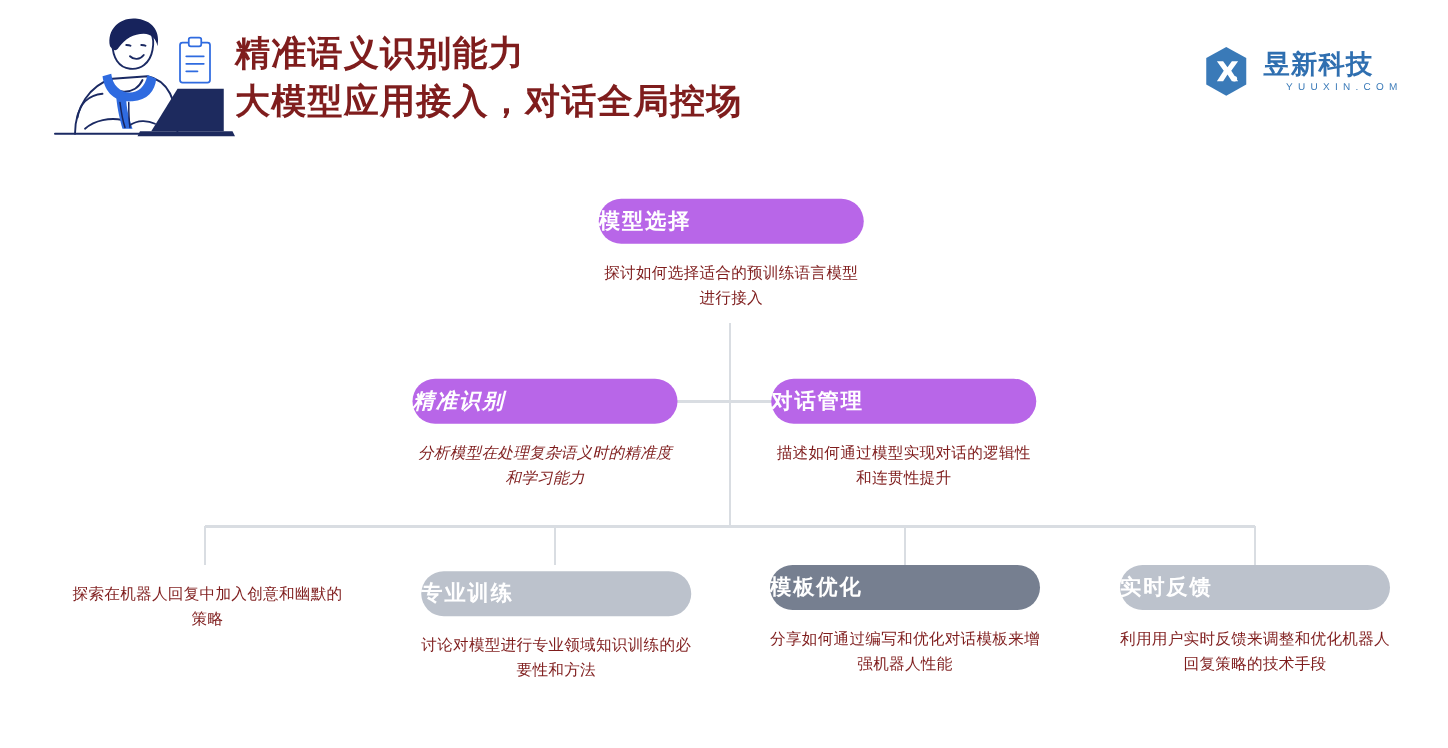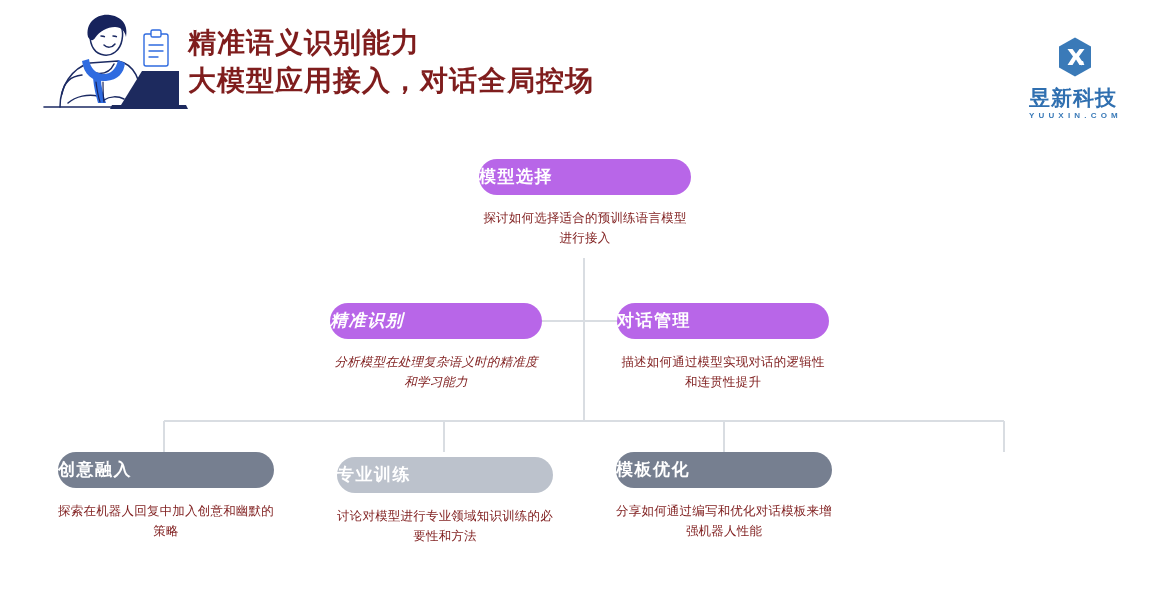--- a/index.html
+++ b/index.html
@@ -47,21 +47,20 @@
   }
 
   
   .brand {
     position: absolute;
     right: 36px;
     top: 36px;
     display: flex;
     align-items: center;
     gap: 9px;
-    flex-direction: column;
   }
   .brand-mark {
     width: 42px;
     height: 42px;
     flex: 0 0 auto;
   }
   .brand-text {
     display: flex;
     flex-direction: column;
     justify-content: center;
@@ -71,21 +70,22 @@
     font-size: 21px;
     font-weight: bold;
     color: #2f6fb0;
     letter-spacing: 1px;
   }
   .brand-domain {
     font-size: 8px;
     color: #3a7ab8;
     letter-spacing: 4.2px;
     margin-top: 4px;
-    font-weight: bold;
+    font-weight: normal;
+    margin-left: 18px;
   }
 
   
   .diagram {
     position: absolute;
     left: 0;
     top: 125px;
     width: 1158px;
     height: 473px;
   }
@@ -237,27 +237,30 @@
     <div class="pill purple">精准识别</div>
     <div class="desc">分析模型在处理复杂语义时的精准度和学习能力</div>
   </div>
 
   <div class="node node-dialog">
     <div class="pill purple">对话管理</div>
     <div class="desc">描述如何通过模型实现对话的逻辑性和连贯性提升</div>
   </div>
 
   <div class="node node-creative">
-    <div class="pill slate">创意融入</div>
     <div class="desc">探索在机器人回复中加入创意和幽默的策略</div>
   </div>
 
   <div class="node node-train">
     <div class="pill lightgray">专业训练</div>
     <div class="desc">讨论对模型进行专业领域知识训练的必要性和方法</div>
   </div>
 
   <div class="node node-template">
     <div class="pill slate">模板优化</div>
     <div class="desc">分享如何通过编写和优化对话模板来增强机器人性能</div>
   </div>
 
+  <div class="node node-feedback">
+    <div class="pill lightgray">实时反馈</div>
+    <div class="desc">利用用户实时反馈来调整和优化机器人回复策略的技术手段</div>
+  </div>
 </div>
 
 </body></html>

